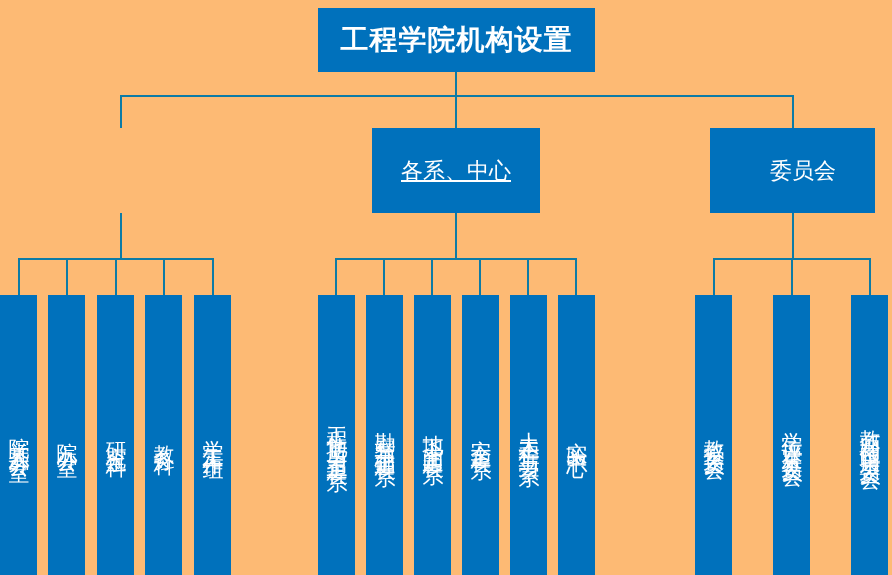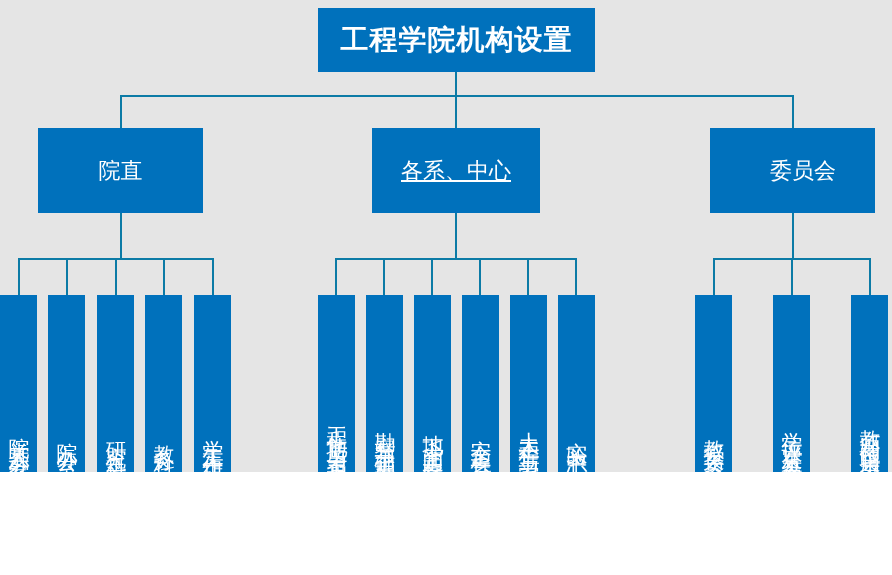--- a/index.html
+++ b/index.html
@@ -2,22 +2,22 @@
 <html><head>
 <meta charset="utf-8">
 <style>
   * { margin: 0; padding: 0; box-sizing: border-box; }
   html, body { background: #ffffff; }
   body { font-family: "DejaVu Sans", sans-serif; }
 
   .chart {
     position: relative;
     width: 892px;
-    height: 472px;
-    background: #e5e5e5;
+    height: 575px;
+    background: #fdba74;
     overflow: hidden;
   }
 
   .box {
     position: absolute;
     background: #0071bc;
     color: #ffffff;
     display: flex;
     align-items: center;
     justify-content: center;
@@ -65,21 +65,20 @@
 <div class="chart">
 
   <div class="box root">工程学院机构设置</div>
 
   <div class="line v" style="left:455px; top:72px;  height:24px;"></div>
   <div class="line h" style="left:120px; top:95px;  width:674px;"></div>
   <div class="line v" style="left:120px; top:95px;  height:33px;"></div>
   <div class="line v" style="left:455px; top:95px;  height:33px;"></div>
   <div class="line v" style="left:792px; top:95px;  height:33px;"></div>
 
-  <div class="box branch branch-1">院直</div>
   <div class="box branch branch-2">各系、中心</div>
   <div class="box branch branch-3">委员会</div>
 
   <div class="line v" style="left:120px; top:213px; height:45px;"></div>
   <div class="line h" style="left:18px;  top:258px; width:196px;"></div>
   <div class="line v" style="left:18px;  top:258px; height:37px;"></div>
   <div class="line v" style="left:66px;  top:258px; height:37px;"></div>
   <div class="line v" style="left:115px; top:258px; height:37px;"></div>
   <div class="line v" style="left:163px; top:258px; height:37px;"></div>
   <div class="line v" style="left:212px; top:258px; height:37px;"></div>

